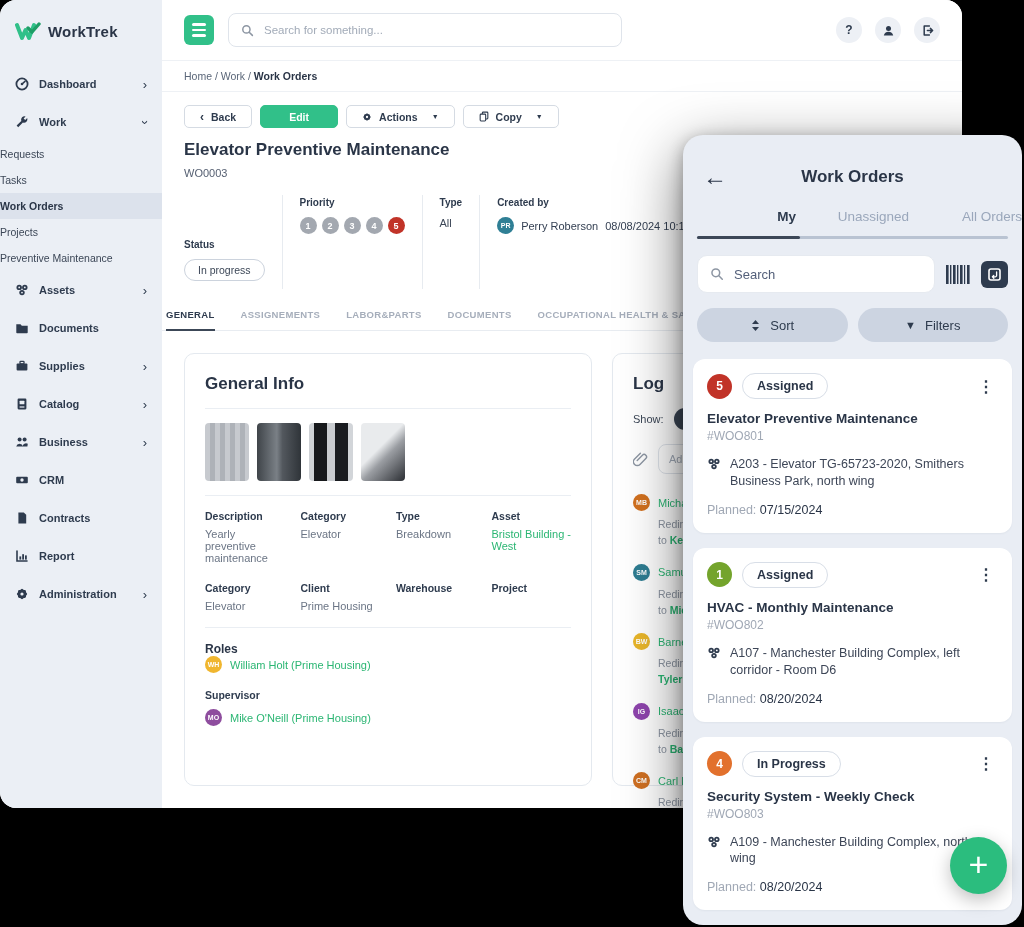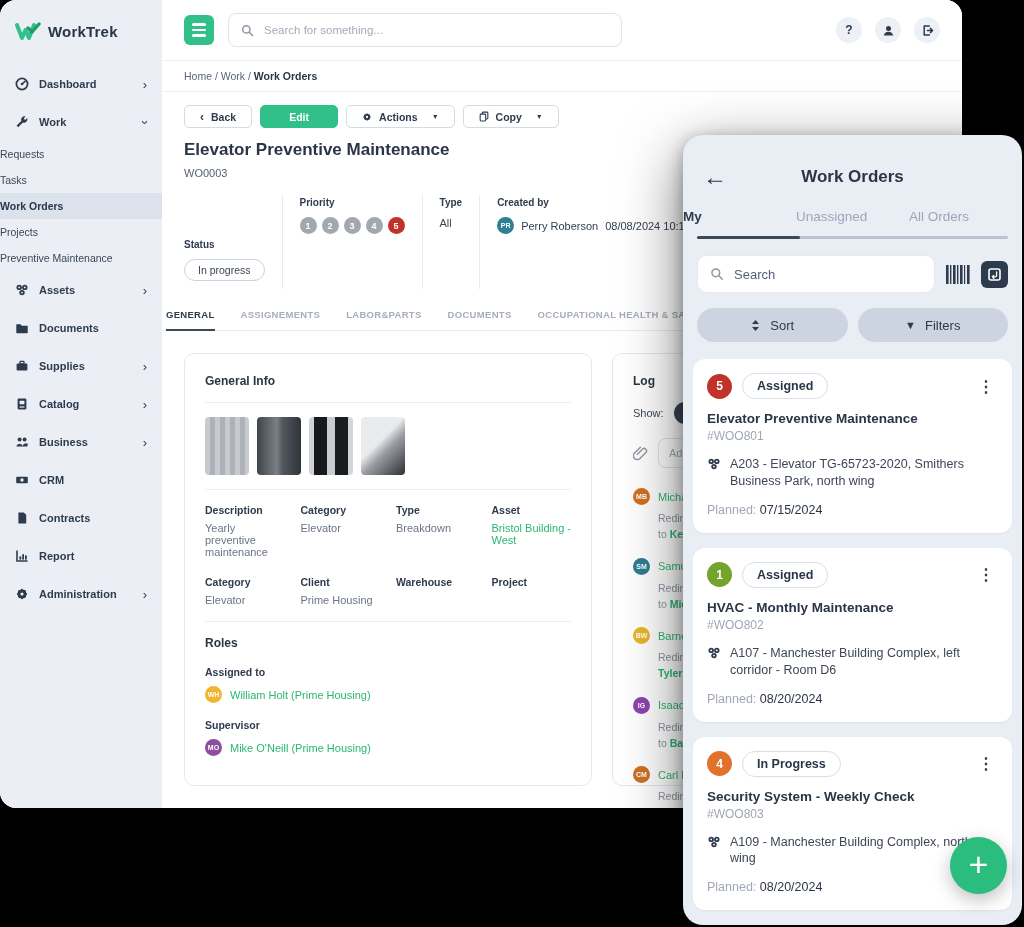--- a/index.html
+++ b/index.html
@@ -48,21 +48,21 @@
   .meta-value{font-size:11px;color:#3c4757;}
   .byline{display:flex;align-items:center;gap:7px;font-size:11px;color:#333f52;white-space:nowrap;}
   .av{width:17px;height:17px;border-radius:50%;color:#fff;font-size:7px;font-weight:700;display:flex;align-items:center;justify-content:center;flex-shrink:0;}
   .tabs{display:flex;gap:26px;padding:20px 4px 0;border-bottom:1px solid #e8ecf1;font-size:9.5px;font-weight:700;letter-spacing:.3px;color:#a6aebb;white-space:nowrap;}
   .tab{padding-bottom:9px;cursor:pointer;}
   .tab.active{color:#2e3b4e;border-bottom:2px solid #3c4757;margin-bottom:-1px;}
   .content{flex:1;display:flex;gap:20px;padding:22px;background:#fff;min-height:0;}
   .card{border:1px solid #e4e9ef;border-radius:10px;background:#fff;padding:20px;box-sizing:border-box;}
   .gi{width:408px;flex-shrink:0;}
   .logcard{flex:1;min-width:0;}
-  .card h3{font-size:12px;font-weight:700;color:#2a3547;margin:0;}
+  .card h3{font-size:17px;font-weight:700;color:#2a3547;margin:0;}
   .divider{height:1px;background:#eaeef3;margin:14px 0;}
   .thumbs{display:flex;gap:8px;}
   .thumb{width:44px;height:58px;border-radius:4px;cursor:pointer;}
   .t1{background:repeating-linear-gradient(90deg,#c7cacf 0 5px,#aeb2b8 5px 10px);}
   .t2{background:linear-gradient(90deg,#3f4449 0%,#7a8086 45%,#53585e 58%,#2f3439 100%);}
   .t3{background:linear-gradient(90deg,#cfd2d6 0 12%,#17191c 12% 40%,#c9ccd0 40% 60%,#1a1c20 60% 88%,#d2d5d9 88% 100%);}
   .t4{background:linear-gradient(135deg,#e9ebed 0 42%,#9a9da2 58%,#2b2e33 100%);}
   .fields{display:grid;grid-template-columns:1fr 1fr 1fr 1fr;row-gap:18px;column-gap:16px;}
   .f-label{font-size:10.5px;font-weight:700;color:#2e3b4e;margin-bottom:6px;}
   .f-value{font-size:11px;color:#6b7585;min-height:13px;}
@@ -78,21 +78,21 @@
   .attach-input::placeholder{color:#a2abb8;}
   .log-entries{margin-top:20px;display:flex;flex-direction:column;gap:15px;}
   .le-head{display:flex;align-items:center;gap:8px;font-size:11px;}
   .le-sub{margin-left:25px;font-size:10.5px;color:#8d96a3;margin-top:5px;line-height:1.55;}
   .le-target{color:#2bb673;font-weight:600;}
   
   .panel{position:absolute;left:683px;top:135px;width:339px;height:790px;background:#e9edf4;border-radius:20px;overflow:hidden;box-shadow:0 18px 60px rgba(0,0,0,.55),0 4px 16px rgba(0,0,0,.3);}
   .p-head{position:relative;margin-top:32px;text-align:center;}
   .p-back{position:absolute;left:20px;top:-2px;font-size:24px;color:#2a3547;line-height:1;cursor:pointer;}
   .p-title{font-size:17px;font-weight:700;color:#2a3547;}
-  .p-tabs{display:flex;margin-top:22px;text-align:left;font-size:13.5px;}
+  .p-tabs{display:flex;margin-top:22px;text-align:right;font-size:13.5px;}
   .p-tab{flex:1;padding-bottom:12px;color:#9aa7bb;cursor:pointer;}
   .p-tab.active{color:#2e3b4e;font-weight:700;}
   .p-underline{height:3px;margin:0 14px;background:#b9c3d2;border-radius:2px;position:relative;}
   .p-underline::after{content:"";position:absolute;left:0;top:0;width:33%;height:3px;background:#3c4757;border-radius:2px;}
   .p-search-row{display:flex;align-items:center;gap:10px;margin:16px 14px 0;}
   .p-search{flex:1;height:38px;background:#fff;border-radius:10px;display:flex;align-items:center;gap:8px;padding:0 12px;border:1px solid #e6eaf0;box-sizing:border-box;}
   .p-search input{border:0;outline:0;flex:1;font-size:13px;color:#54607a;font-family:inherit;background:transparent;}
   .p-search input::placeholder{color:#54607a;}
   .icon-scan{width:27px;height:27px;background:#2e3b4e;border-radius:6px;display:flex;align-items:center;justify-content:center;cursor:pointer;flex-shrink:0;}
   .icon-barcode{cursor:pointer;flex-shrink:0;}
@@ -440,21 +440,20 @@
               <div class="f-label">Warehouse</div>
               <div class="f-value"></div>
             </div>
             <div>
               <div class="f-label">Project</div>
               <div class="f-value"></div>
             </div>
           </div>
           <div class="divider"></div>
           <div class="roles-title">Roles</div>
-          <div class="role-label">Assigned to</div>
           <div class="role-row">
             <span class="av" style="background:#f0b62f">WH</span>
             <span class="link">William Holt (Prime Housing)</span>
           </div>
           <div class="role-label">Supervisor</div>
           <div class="role-row">
             <span class="av" style="background:#8e4d9e">MO</span>
             <span class="link">Mike O'Neill (Prime Housing)</span>
           </div>
         </div>

